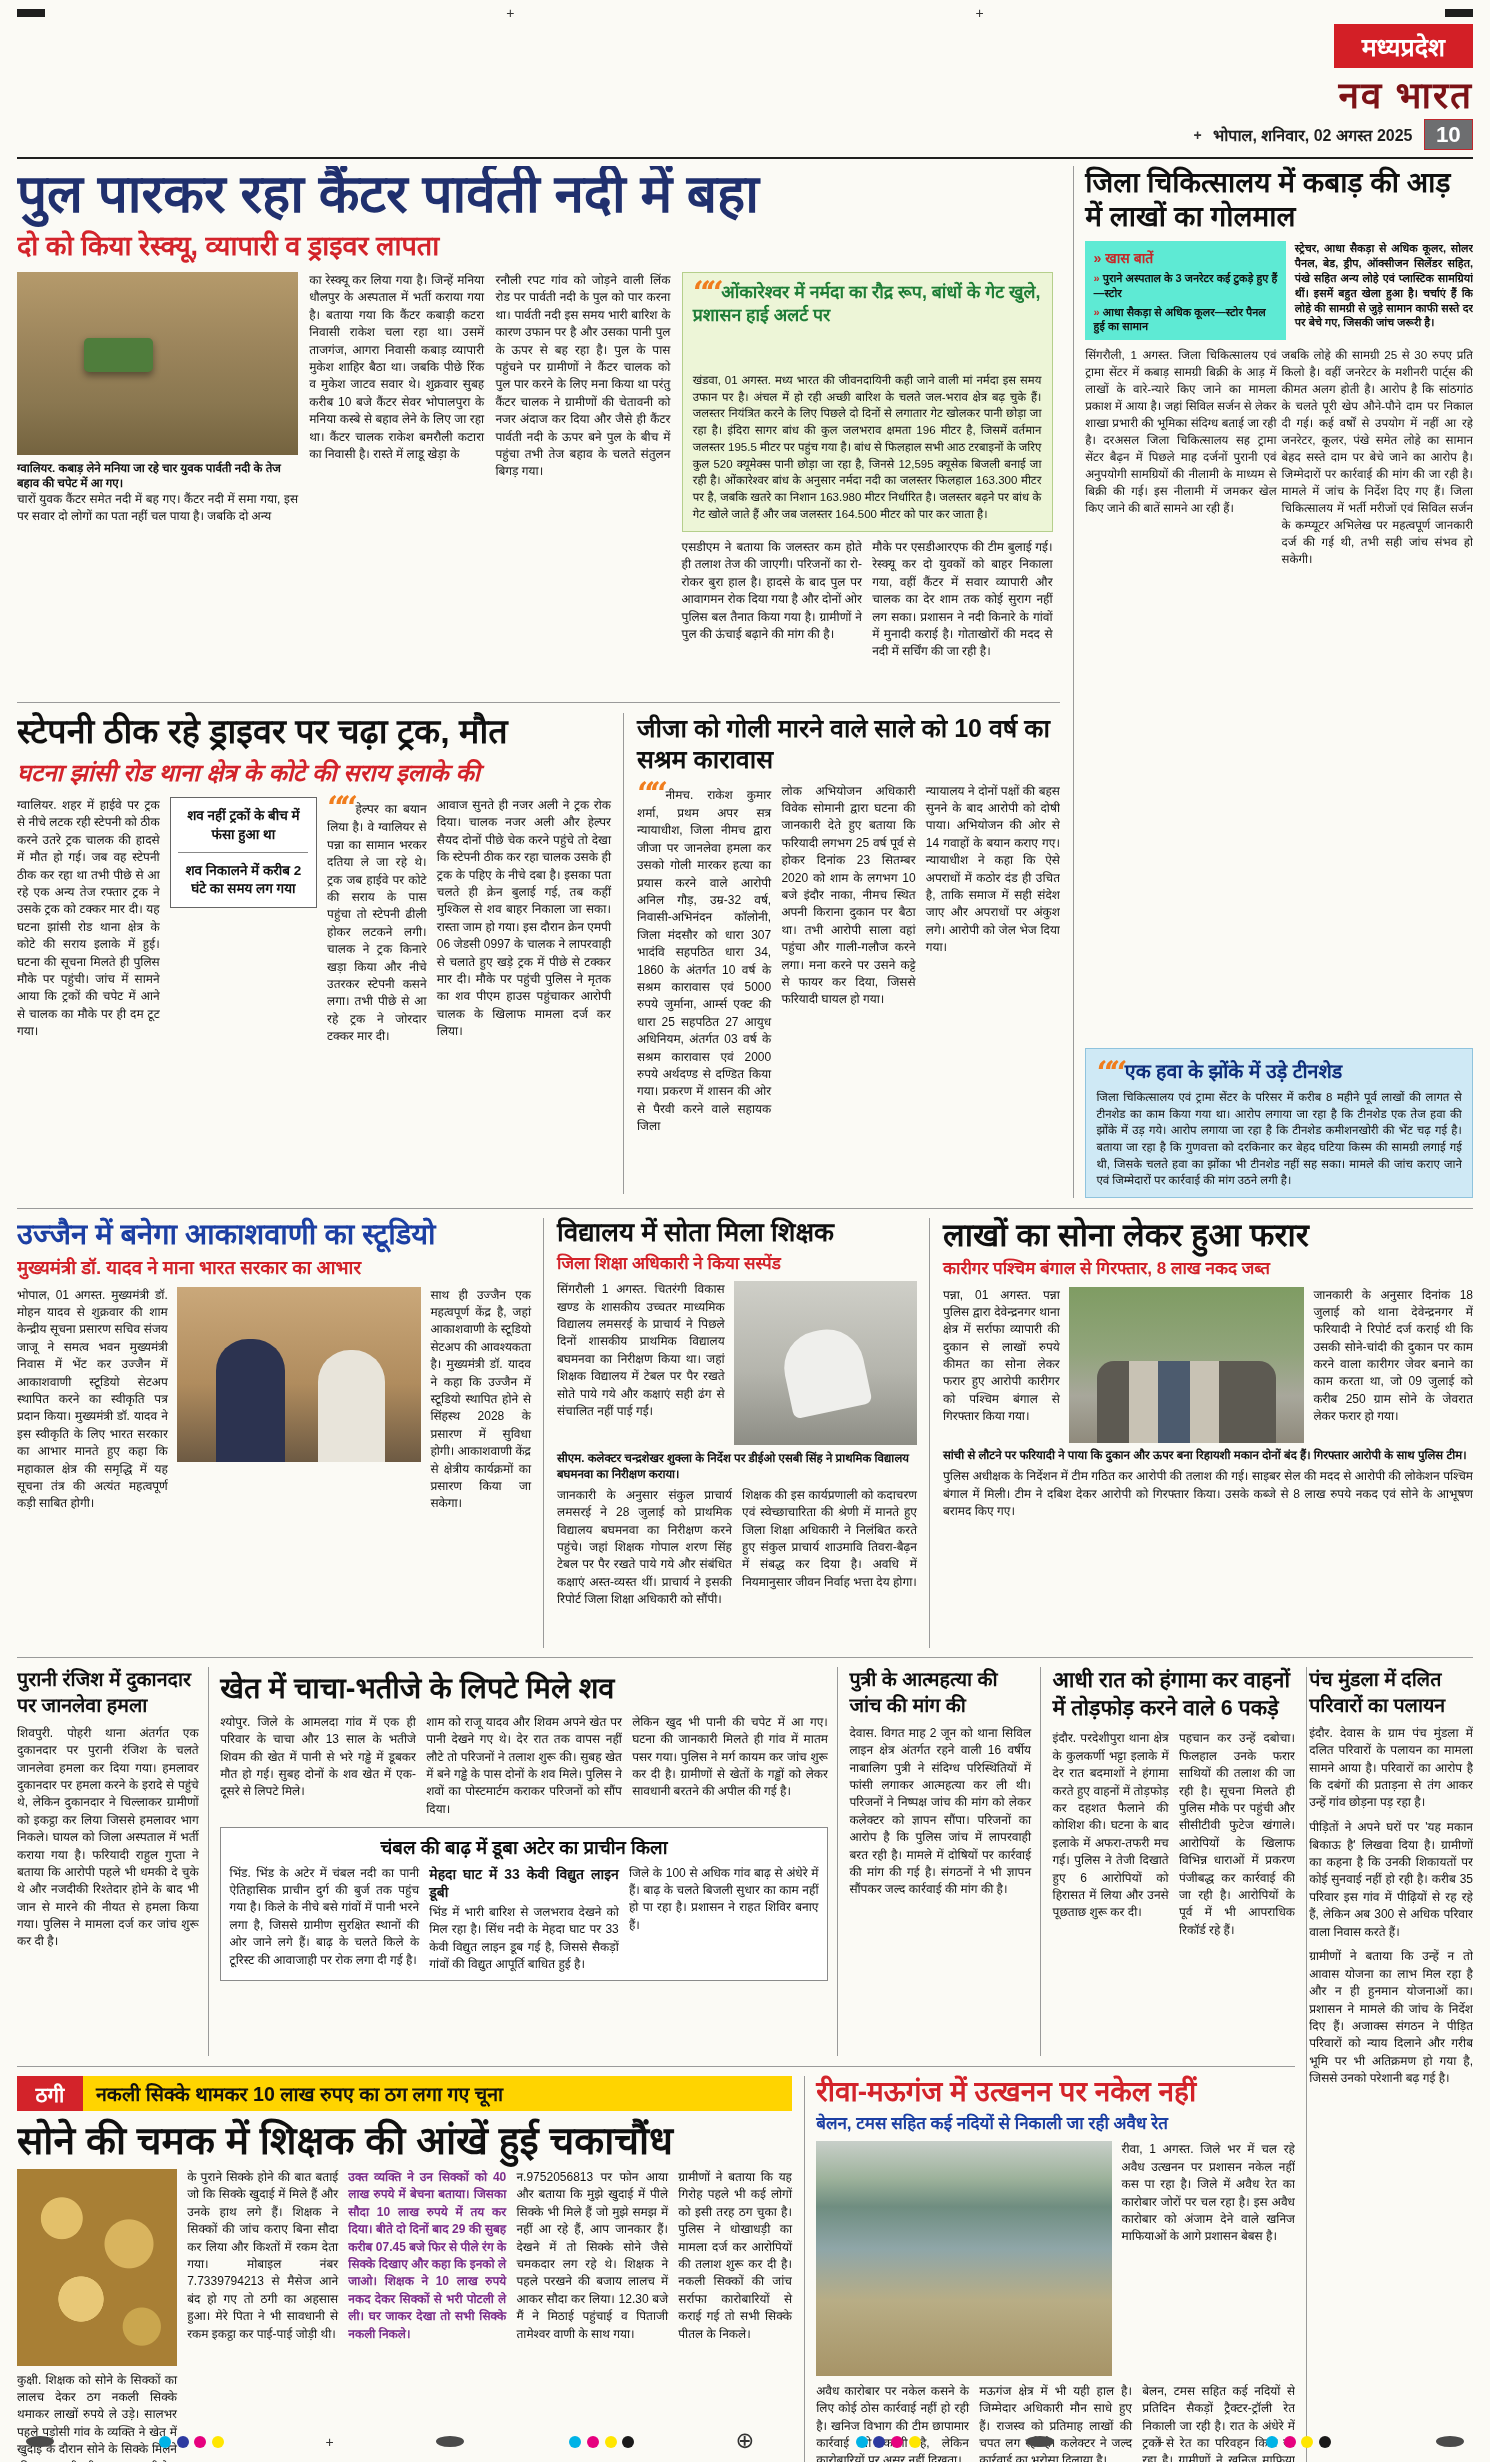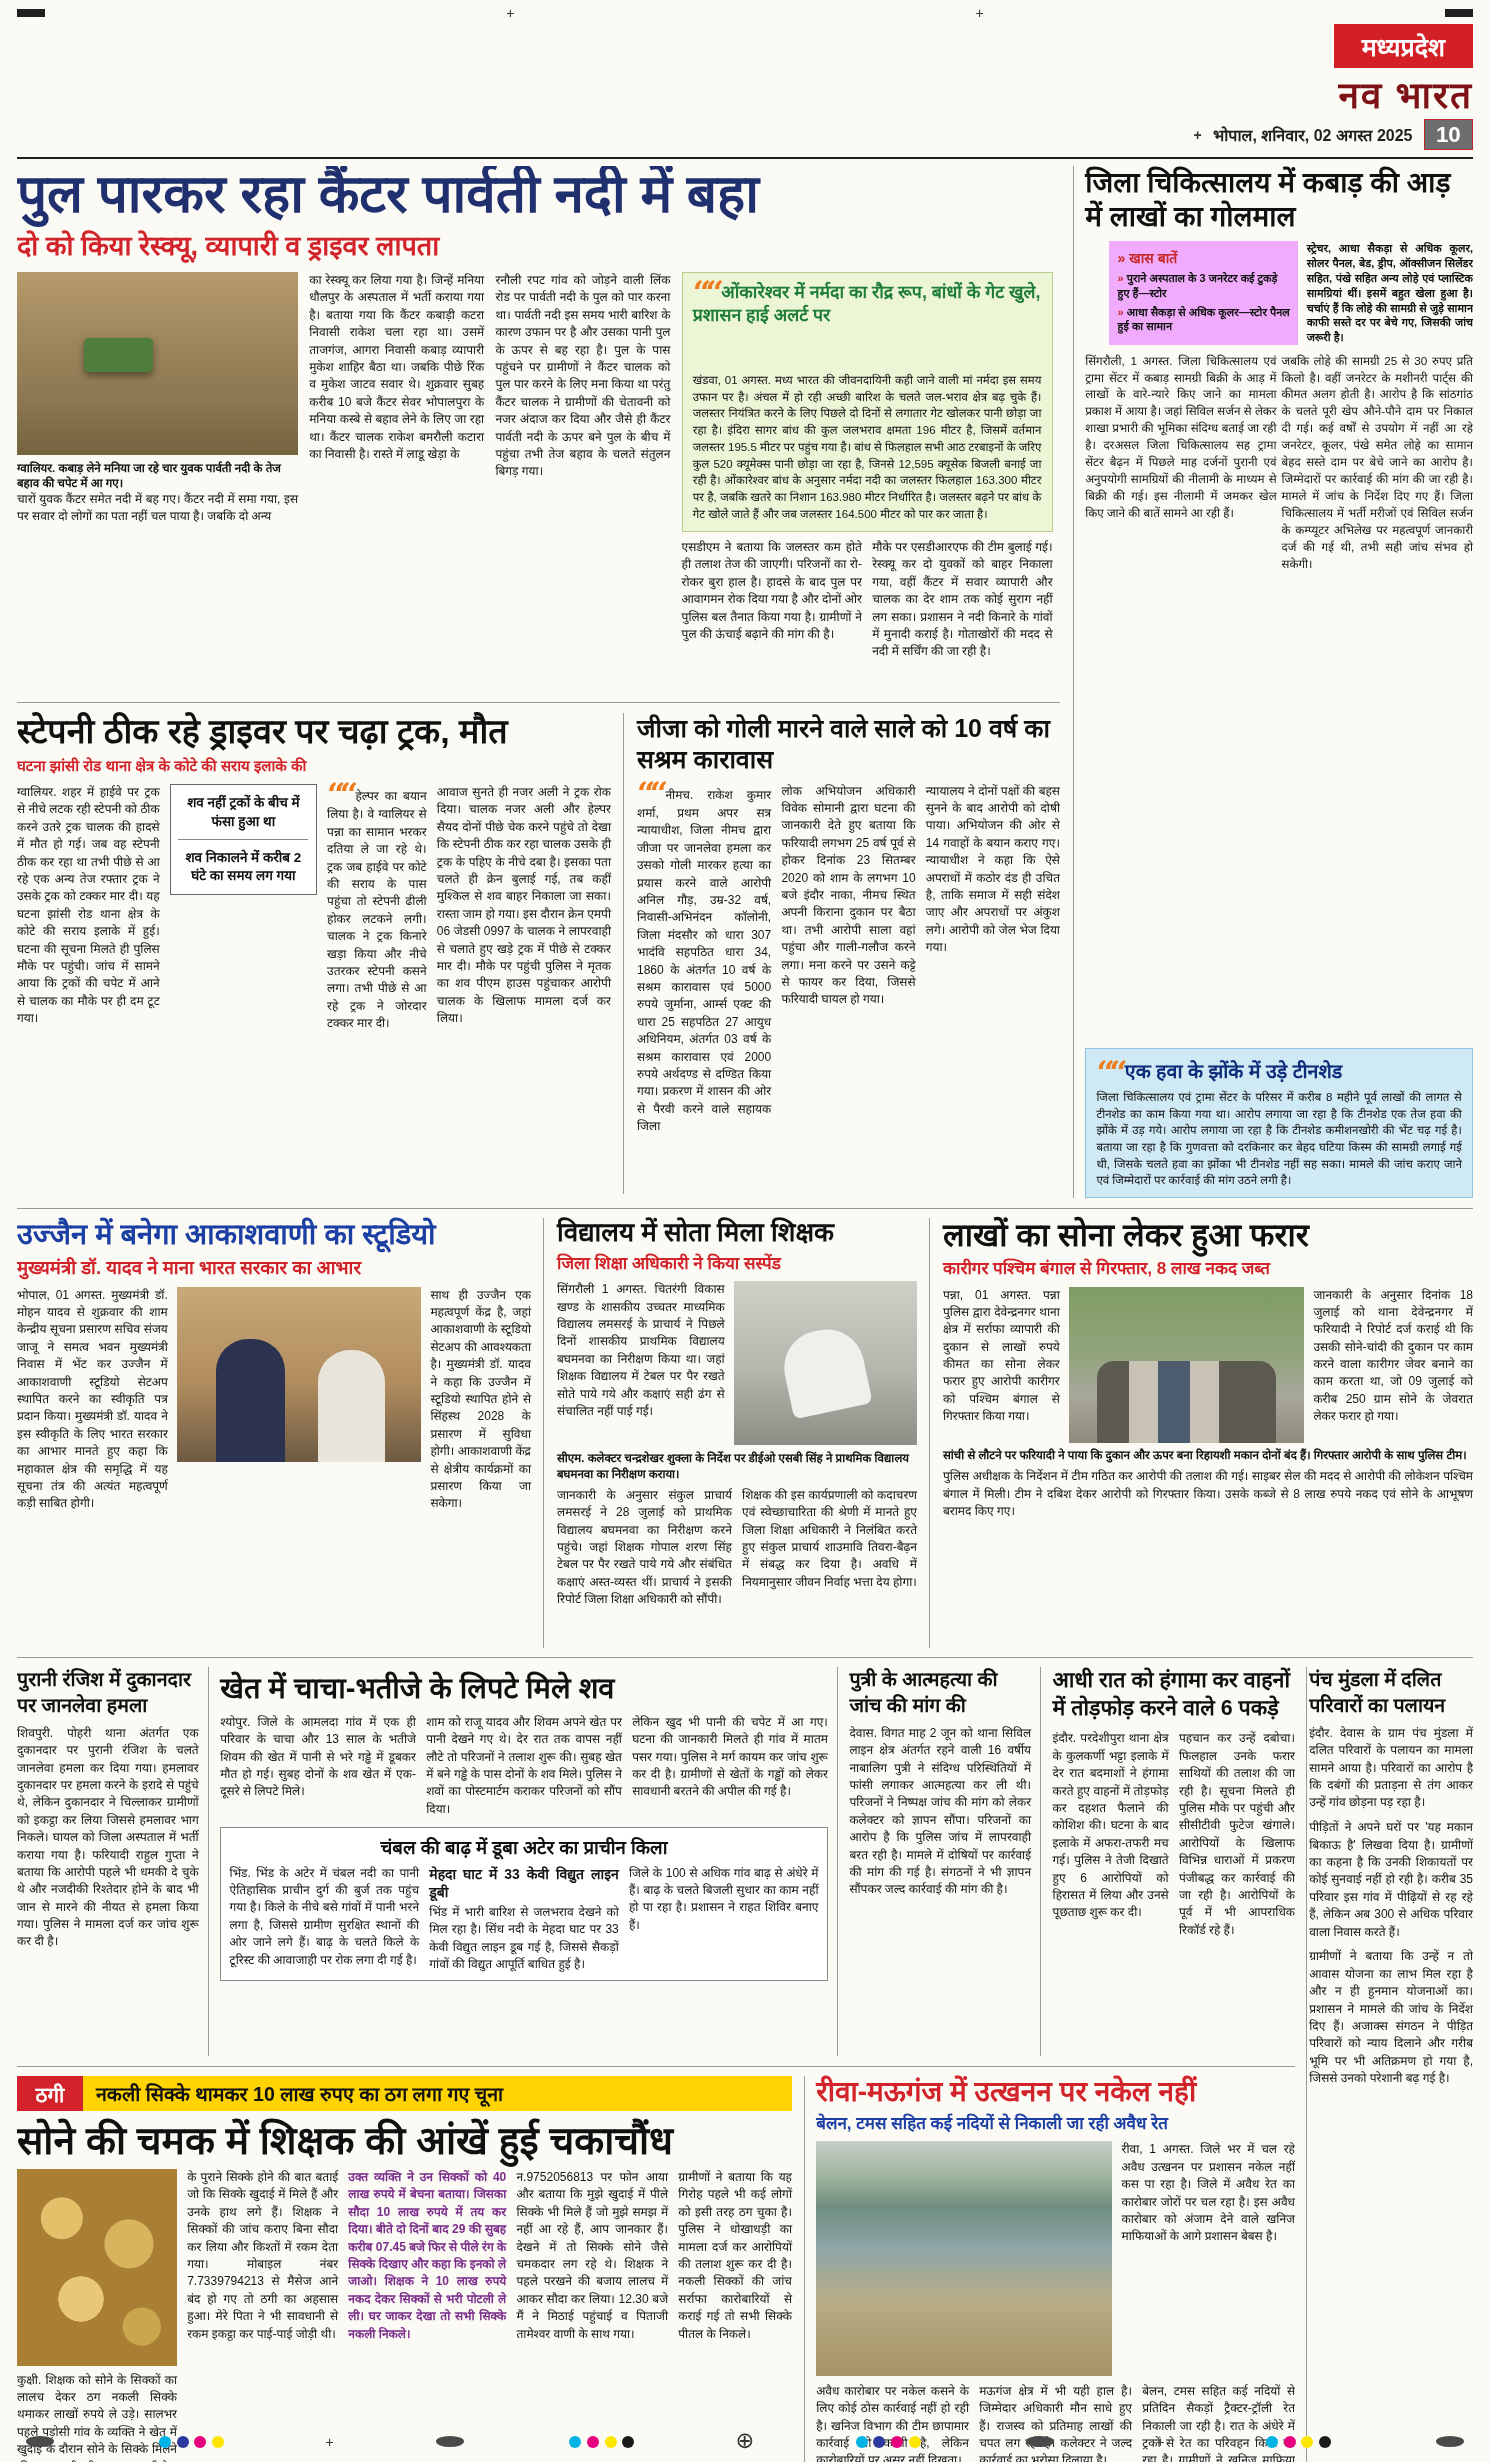--- a/index.html
+++ b/index.html
@@ -40,32 +40,32 @@
   .photo-flood::after { content:""; position:absolute; left:24%; top:36%; width:69px; height:34px; background:#4f7d3c; border-radius:4.7px; box-shadow:0 3.7px 7.5px rgba(0,0,0,.4); }
   .flood-col { width:175px; }
   .flood-right { width:371px; }
   .green-box { background:#edf5d7; border:0.9px solid #b5cf8b; padding:8.4px 10.2px; margin-bottom:7.5px; }
   .green-box h3 { color:#1e7d36; font-size:17.7px; line-height:1.3; font-weight:800; padding-bottom:4.7px; }
   .green-box .body-p { font-size:11.5px;margin-top:40px; }
 
   .row2 { display:flex; gap:13px; border-top:0.9px solid #9a9a9a; margin-top:9.3px; padding-top:9.3px; height:492px; overflow:hidden; }
   .stepney { width:607px; border-right:0.9px solid #9a9a9a; padding-right:12px; }
   .h-stepney { font-size:34px; font-weight:800; line-height:1.1; }
-  .sub-stepney { font-size:15px; color:#d3232a; font-weight:700; padding:4.7px 0 9.3px; }
+  .sub-stepney { font-size:24px; color:#d3232a; font-weight:700; padding:4.7px 0 9.3px;font-style:italic; }
   .stepney-cols { display:flex; gap:10.2px; }
   .inset-box { width:147px; flex:none; border:0.9px solid #666; padding:9.3px 7.5px; text-align:center; align-self:flex-start; background:#fff; }
   .inset-box p { font-size:13.5px; font-weight:800; line-height:1.35; }
   .inset-box p + p { border-top:0.9px solid #888; margin-top:8.4px; padding-top:8.4px; }
   .jija { flex:1; }
   .h-jija { font-size:25px; font-weight:800; line-height:1.25; padding-bottom:7.5px; }
 
   
   .h-hosp { font-size:28px; font-weight:800; line-height:1.2; padding-bottom:7.5px; }
   .khas { display:flex; gap:8.4px; margin-bottom:7.5px; }
-  .khas-box { background:#f0abfc; padding:6.5px 8.4px; width:53%;margin-left:24px; }
+  .khas-box { background:#5eead4; padding:6.5px 8.4px; width:53%; }
   .kb-title { color:#c62828; font-weight:800; font-size:14px; }
   .kb-title::before { content:"» "; }
   .kb-item { font-size:11px; font-weight:700; padding-top:4.7px; line-height:1.3; }
   .kb-item::before { content:"» "; color:#c62828; font-weight:800; }
   .khas-side { width:47%; font-size:11px; font-weight:600; text-align:justify; line-height:1.35; }
   .hosp-cols { display:flex; gap:5px; flex:1;justify-content:space-between; }
   .hosp-cols .col { flex:1; font-size:11.7px; }
   .cyan-box { background:#cfe9f5; border:0.9px solid #8fc3dd; padding:8.4px 10.2px; margin-top:9.3px; }
   .cyan-box h3 { color:#0d2d7a; font-size:19.6px; font-weight:800; padding-bottom:4.7px; }
   .cyan-box .body-p { font-size:11.5px; }

